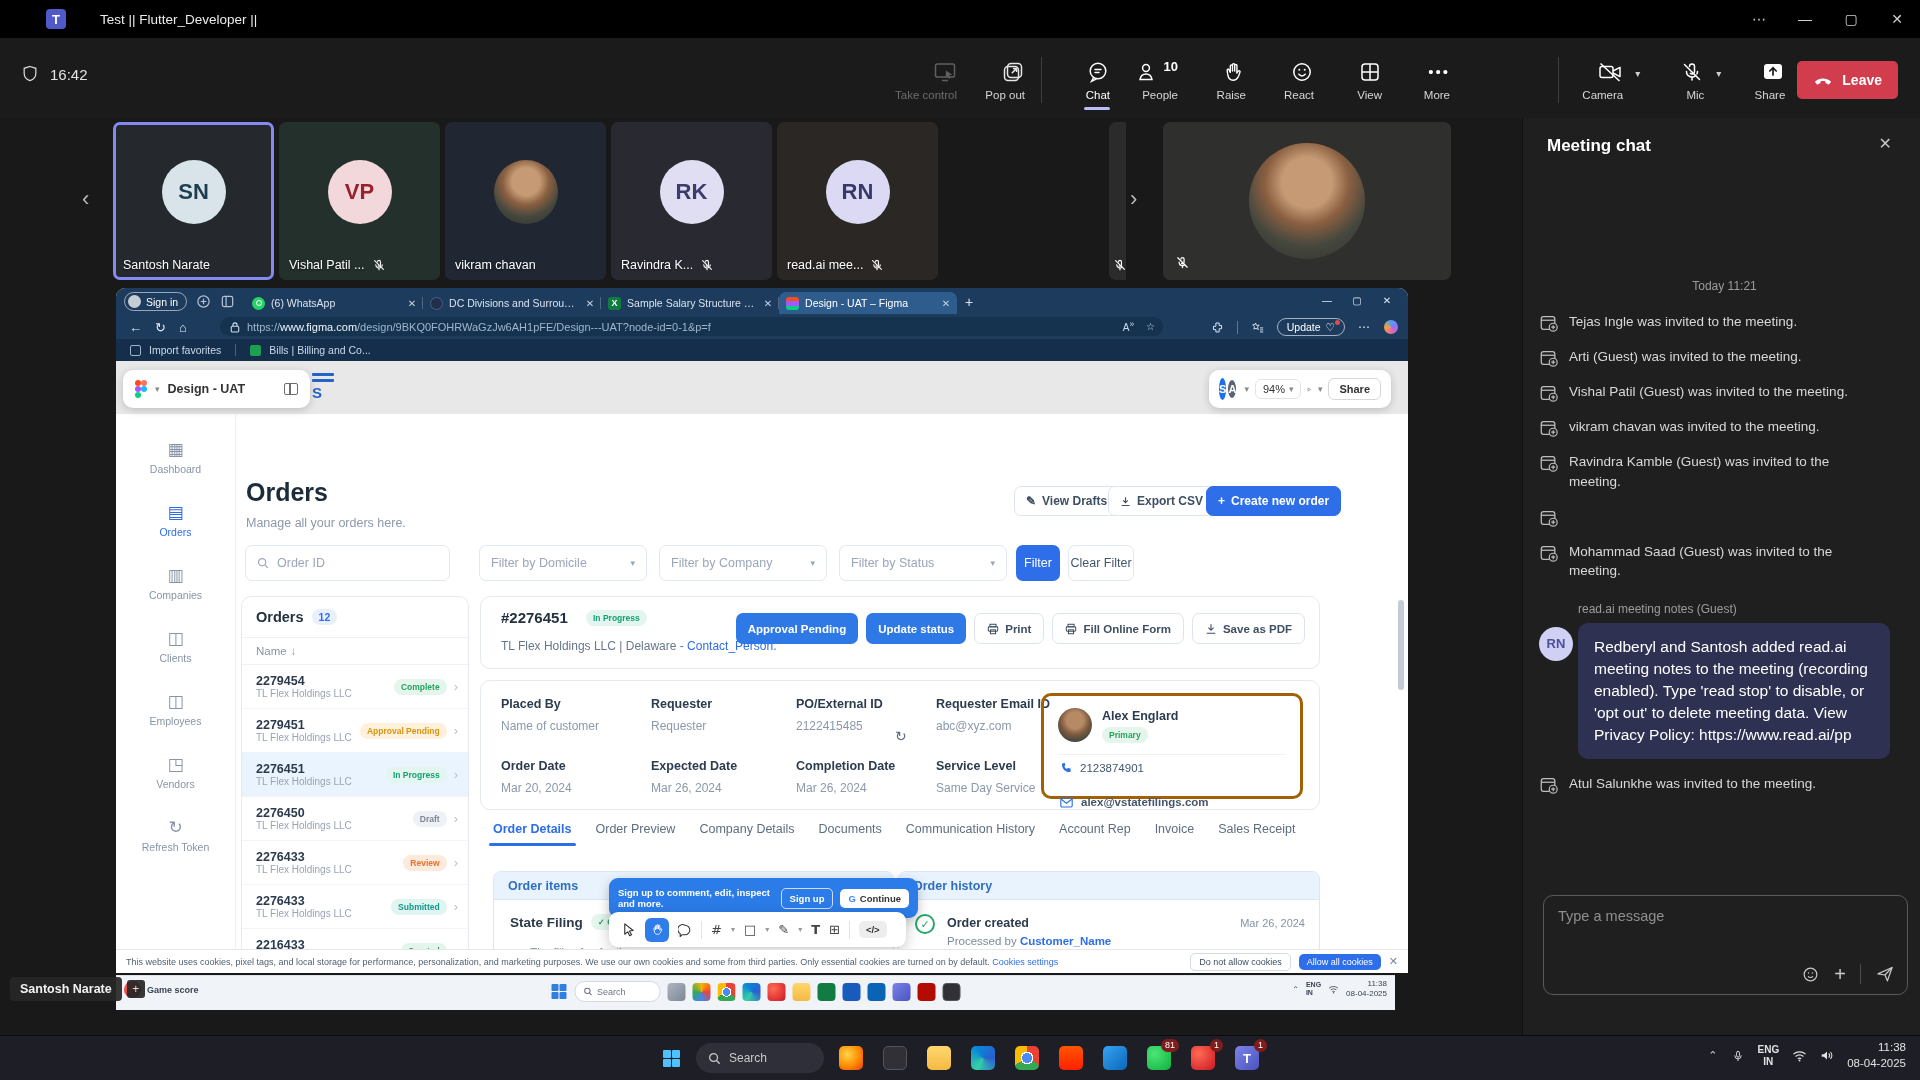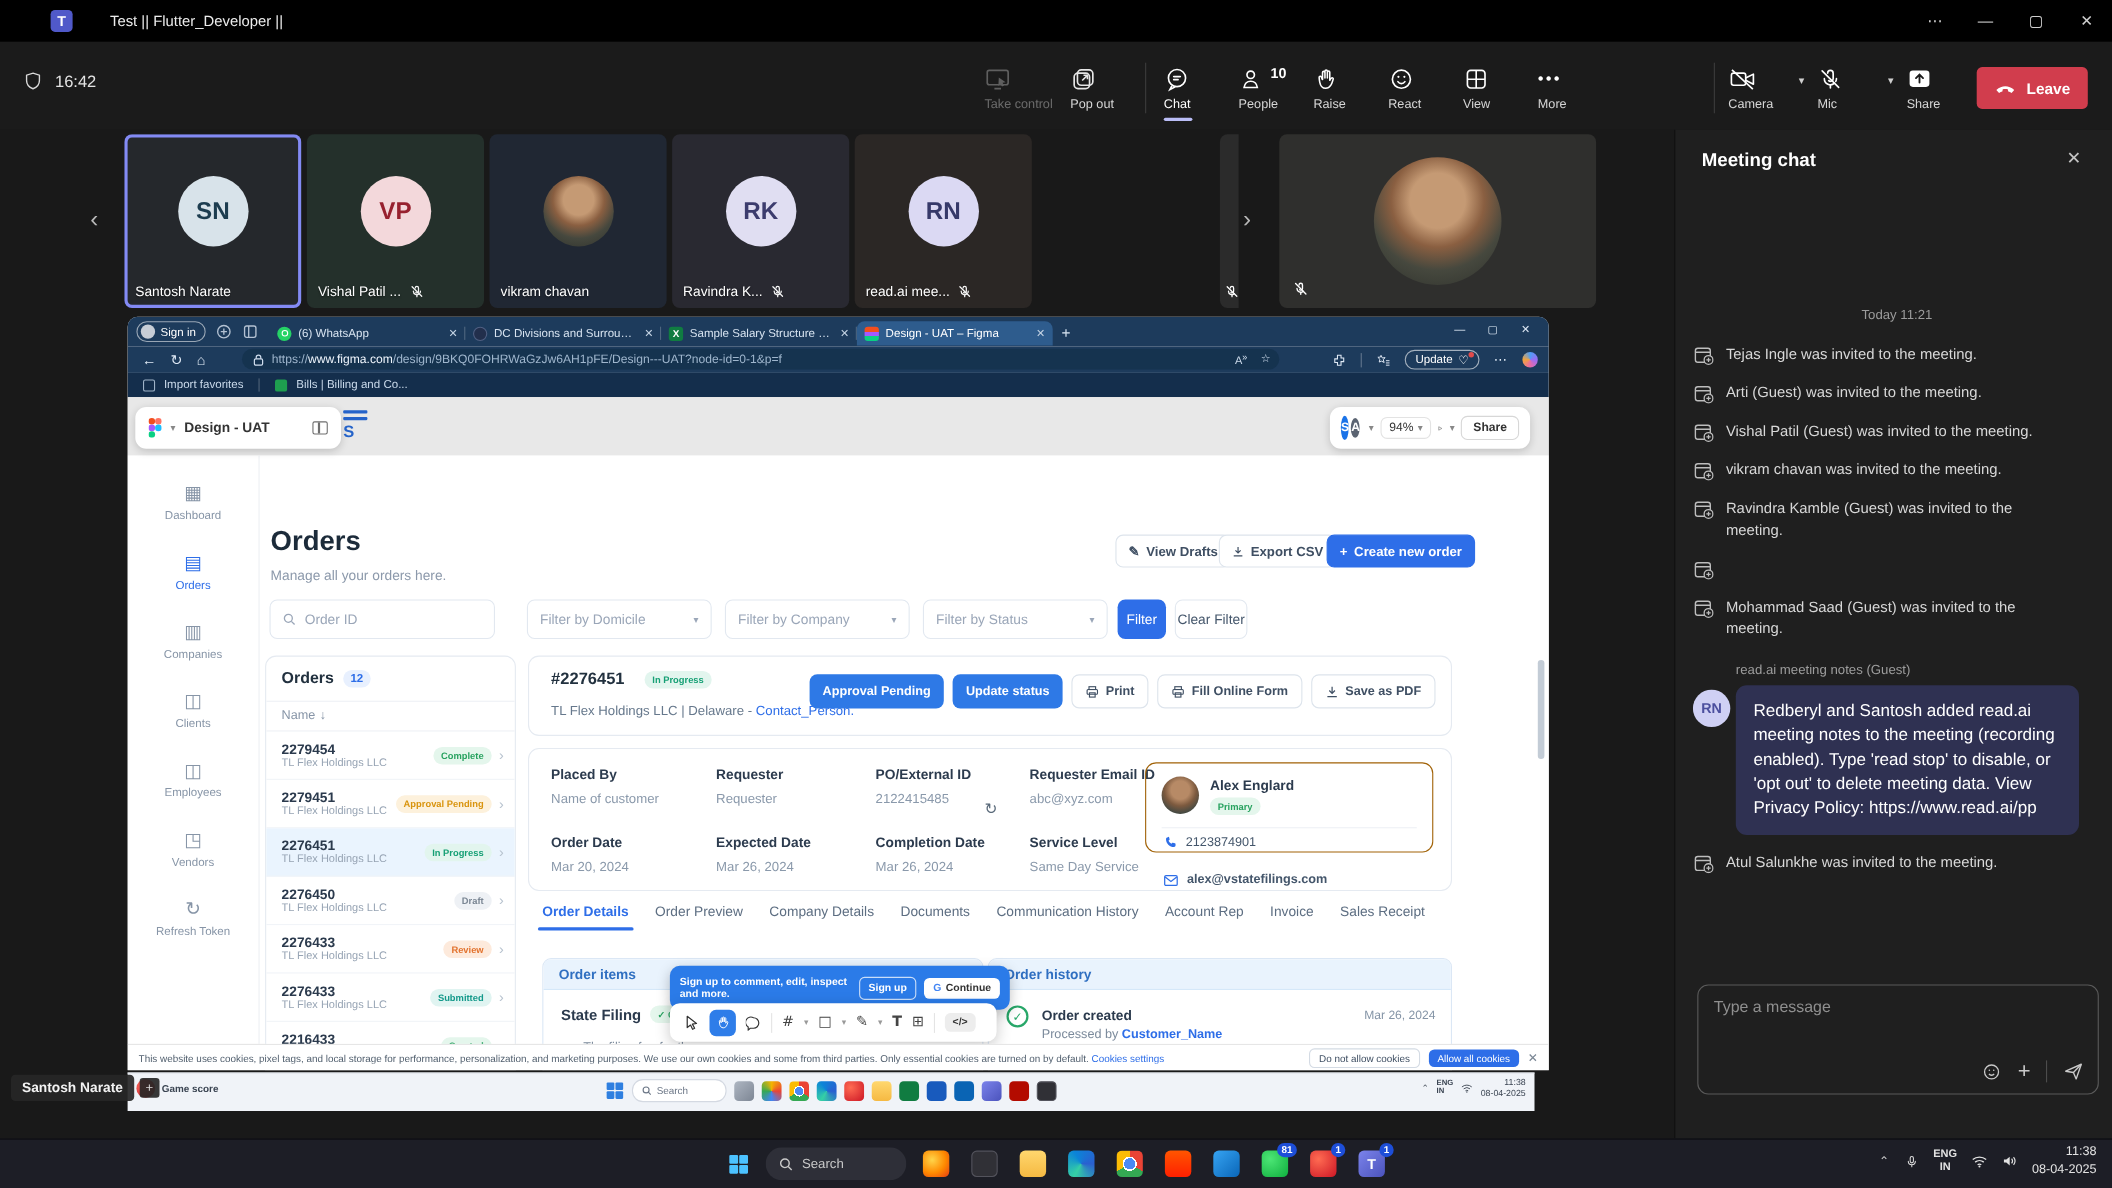--- a/index.html
+++ b/index.html
@@ -11,21 +11,21 @@
   .titlebar{position:absolute;left:0;top:0;width:1920px;height:38px;background:#000;display:flex;align-items:center;}
   .t-logo{width:20px;height:20px;border-radius:4px;background:#5059c9;color:#fff;font-size:13px;font-weight:700;display:flex;align-items:center;justify-content:center;margin-left:46px;}
   .t-title{color:#ececec;font-size:13.5px;margin-left:34px;}
   .winctl{position:absolute;top:0;height:38px;display:flex;align-items:center;color:#cfcfcf;font-size:14px;gap:0;}
   .winctl span{width:46px;text-align:center;cursor:default;}
   
   .toolbar{position:absolute;left:0;top:38px;width:1920px;height:80px;background:#1b1b1b;}
   .timer{position:absolute;left:20px;top:26px;display:flex;align-items:center;gap:10px;color:#e3e3e3;font-size:15px;}
   .ctrls{position:absolute;left:895px;top:12px;height:60px;display:flex;align-items:center;gap:16px;}
   .rctrls{position:absolute;right:22px;top:12px;height:60px;display:flex;align-items:center;gap:12px;}
-  .ctrl{position:relative;display:flex;flex-direction:column;align-items:flex-start;gap:5px;min-width:52px;color:#d6d6d6;cursor:pointer;}
+  .ctrl{position:relative;display:flex;flex-direction:column;align-items:flex-end;gap:5px;min-width:52px;color:#d6d6d6;cursor:pointer;}
   .ctrl .lbl{font-size:11.5px;white-space:nowrap;}
   .ctrl.disabled{opacity:.42;}
   .ctrl.active .lbl{color:#fff;}
   .ctrl.active::after{content:"";position:absolute;bottom:-9px;width:26px;height:3px;border-radius:2px;background:#babdf6;}
   .vdiv{width:1px;height:46px;background:#3c3c3c;}
   .pcount{color:#fff;font-weight:700;font-size:13px;margin-left:3px;transform:translateY(-5px);}
   .chev{color:#cfcfcf;font-size:10px;align-self:center;margin-top:-14px;cursor:pointer;}
   .leave{height:38px;padding:0 16px;background:#d13d4d;border-radius:5px;display:flex;align-items:center;gap:9px;color:#fff;font-size:14px;font-weight:600;cursor:pointer;}
   .iconrow{display:flex;align-items:center;gap:2px;}
   
@@ -155,21 +155,21 @@
   .d-st{position:absolute;left:105px;top:13px;}
   .d-comp{position:absolute;left:20px;top:42px;font-size:12px;color:#66788c;}
   .d-comp a{color:#2e6ee8;text-decoration:none;}
   .d-btns{position:absolute;right:14px;top:16px;display:flex;gap:8px;align-items:center;}
   .dbtn{height:31px;display:flex;align-items:center;gap:6px;border-radius:7px;padding:0 12px;font-size:11.5px;font-weight:600;cursor:pointer;}
   .dbtn.blue{background:#2e79e6;color:#fff;}
   .dbtn.line{background:#fff;border:1px solid #dde4ec;color:#3f4f63;}
   .fld .fl{font-size:12.5px;font-weight:700;color:#2c3b4e;}
   .fld .fv2{font-size:12px;color:#8a99ab;margin-top:8px;}
   .fgrid{position:absolute;left:20px;top:16px;display:grid;grid-template-columns:150px 145px 140px 160px;grid-row-gap:26px;}
-  .contact{position:absolute;left:560px;top:12px;width:262px;height:82px;border:1px solid #a16207;border-radius:10px;}
+  .contact{position:absolute;left:560px;top:12px;width:262px;height:106px;border:3px solid #a16207;border-radius:10px;}
   .c-av{position:absolute;left:14px;top:12px;width:34px;height:34px;border-radius:50%;background:radial-gradient(circle at 50% 36%,#b78a66 0 30%,#7d5a3f 52%,#474a42 75%,#333630);}
   .c-name{position:absolute;left:58px;top:13px;font-size:12.5px;font-weight:700;color:#2c3b4e;}
   .c-badge{position:absolute;left:58px;top:31px;}
   .c-line{position:absolute;left:14px;right:14px;top:58px;height:1px;background:#eef1f6;}
   .c-row{position:absolute;left:16px;display:flex;align-items:center;gap:8px;font-size:11.5px;color:#44566b;}
   
   .dtabs{position:absolute;left:377px;top:408px;display:flex;gap:24px;font-size:12.5px;color:#5d6e82;}
   .dtab{position:relative;padding-bottom:10px;cursor:pointer;white-space:nowrap;}
   .dtab.active{color:#2e6ee8;font-weight:700;}
   .dtab.active::after{content:"";position:absolute;left:-4px;right:-4px;bottom:0;height:3px;border-radius:2px;background:#2e6ee8;}
@@ -242,21 +242,21 @@
   .ic-opera{background:radial-gradient(circle at 32% 32%,#ff6b52,#cc1625);}
   .ic-teams{background:linear-gradient(135deg,#7b83eb,#4b53bc);}
   .ic-gray{background:linear-gradient(135deg,#aeb6c2,#7d8694);}
   .ic-photos{background:conic-gradient(#f4b400,#ea4335,#4285f4,#34a853,#f4b400);}
   .ic-folder{background:linear-gradient(180deg,#ffd76e,#f5b942);}
   .ic-excel{background:#107c41;}
   .ic-word{background:#185abd;}
   .ic-outlook{background:#0a64b4;}
   .ic-pdf{background:#b30b00;}
   .sq.ic-teams::after{content:"T";}
-  .tb-badge{position:absolute;top:-2px;right:-3px;background:#1d4ed8;color:#fff;font-size:9px;font-weight:700;border-radius:8px;padding:1px 4px;line-height:1.2;text-align:center;}
+  .tb-badge{position:absolute;top:-2px;right:-3px;background:#7f1d1d;color:#fff;font-size:9px;font-weight:400;border-radius:8px;padding:1px 4px;line-height:1.2;text-align:center;}
   .tb-tray{position:absolute;right:14px;top:4px;display:flex;align-items:center;gap:13px;color:#e2e2e2;}
   .tb-car{font-size:11px;color:#cfcfcf;cursor:pointer;}
   .tlang{display:flex;flex-direction:column;align-items:center;font-size:10px;line-height:1.2;font-weight:600;cursor:pointer;}
   .tclock{display:flex;flex-direction:column;align-items:flex-end;font-size:11.5px;line-height:1.35;cursor:pointer;}
 </style>
 </head>
 <body>
 
 <div class="root">
 

